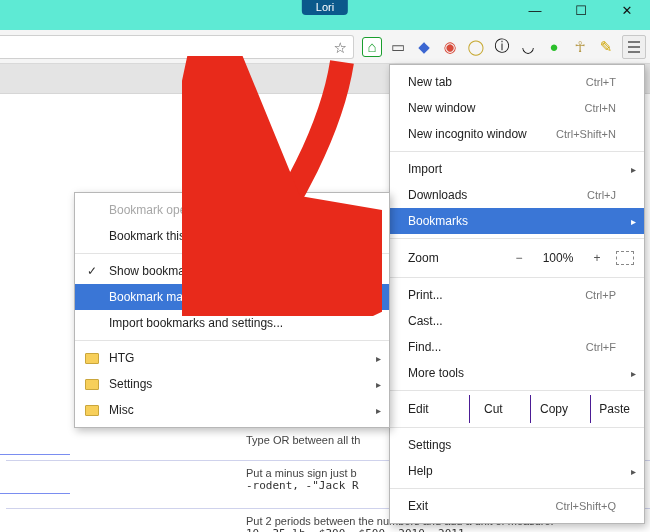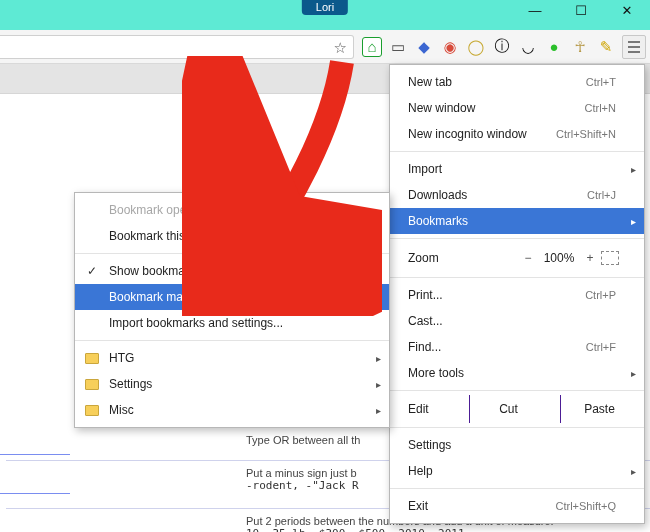--- a/index.html
+++ b/index.html
@@ -124,21 +124,21 @@
   .menu .item.sub::after{
     content:"▸"; position:absolute; right:8px; font-size:10px; color:#555;
   }
   .menu .item.hl{background:#3a76d6;color:#fff;}
   .menu .item.hl .sc{color:#fff;}
   .menu .item.hl.sub::after{color:#fff;}
   .menu .item.disabled{color:#a7a7a7;}
   .menu .item.disabled .sc{color:#bdbdbd;}
   .menu hr{border:none;border-top:1px solid #e3e3e3;margin:4px 0;}
   .zoomrow{
-    display:flex;align-items:center;height:30px;padding:0 25px 0 18px;gap:0;
+    display:flex;align-items:center;height:30px;padding:0 10px 0 18px;gap:8px;
   }
   .zoomrow .lbl{flex:1;}
   .zoomrow .btn{width:22px;text-align:center;color:#555;}
   .zoomrow .pct{width:40px;text-align:center;}
   .zoomrow .full{
     width:18px;height:14px;border:1px dashed #888;position:relative;
   }
   .editrow{
     display:flex;align-items:center;height:28px;padding:0 6px 0 18px;gap:13px;
   }
@@ -265,20 +265,21 @@
     <span class="lbl">Find...</span>
       <span class="sc">Ctrl+F</span>
     </div>
   <div class="item sub">
     <span class="lbl">More tools</span>
     </div>
   <hr>
   <div class="editrow">
     <span class="lbl">Edit</span>
     <span class="edbtn">Cut</span>
+    <span class="edbtn">Copy</span>
     <span class="edbtn">Paste</span>
   </div>
   <hr>
   <div class="item">
     <span class="lbl">Settings</span>
     </div>
   <div class="item sub">
     <span class="lbl">Help</span>
     </div>
   <hr>

